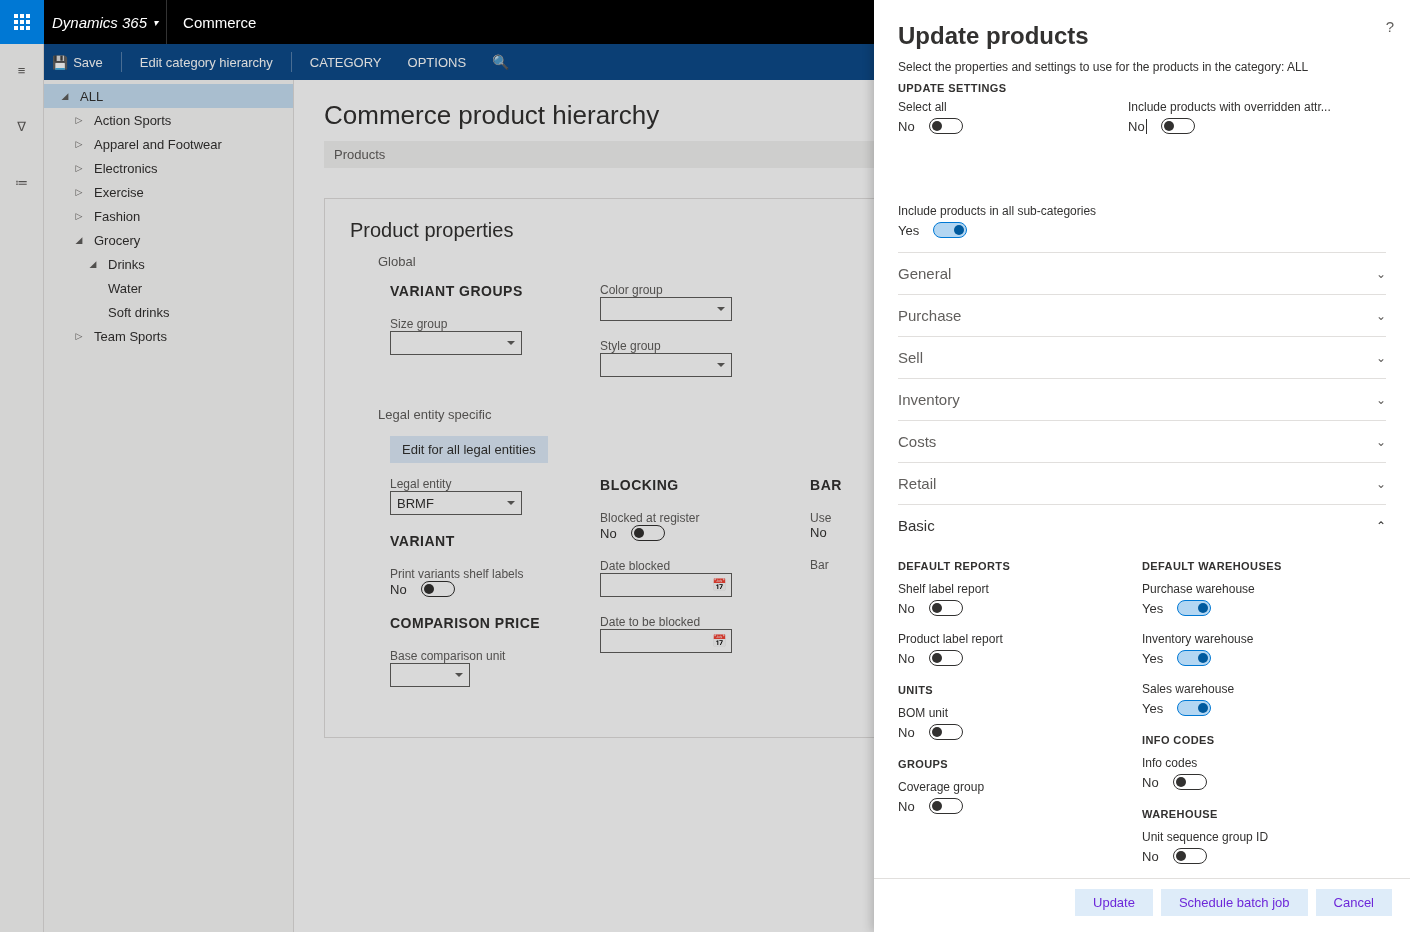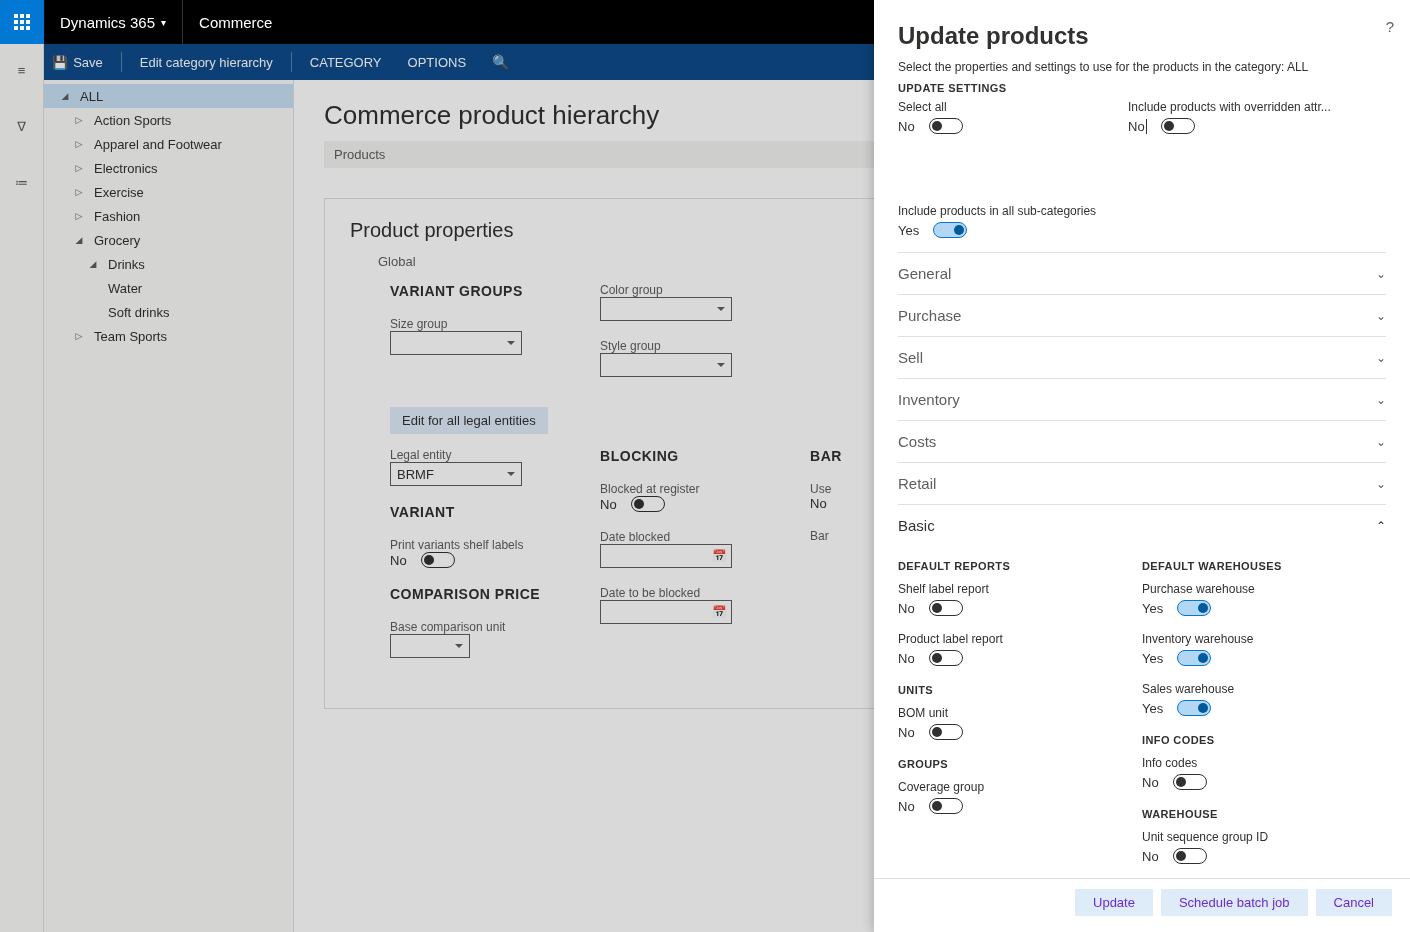--- a/index.html
+++ b/index.html
@@ -3,21 +3,21 @@
 <meta charset="utf-8">
 <style>
 * { box-sizing: border-box; margin: 0; padding: 0; }
 body { font-family: "Segoe UI", Arial, sans-serif; font-size: 13px; color: #323130; background: #fff; width: 1410px; height: 932px; overflow: hidden; position: relative; }
 
 
 .topbar { height: 44px; background: #000; display: flex; align-items: center; color: #fff; }
 .waffle { width: 44px; height: 44px; background: #0078d4; display: flex; align-items: center; justify-content: center; cursor: pointer; }
 .waffle-grid { display: grid; grid-template-columns: repeat(3,4px); grid-gap: 2px; }
 .waffle-grid span { width: 4px; height: 4px; background: #fff; }
-.app-name { padding: 0 16px; font-size: 15px; display: flex; align-items: center; gap: 6px; border-right: 1px solid #333; height: 100%; }
+.app-name { padding: 0 8px; font-size: 15px; display: flex; align-items: center; gap: 6px; border-right: 1px solid #333; height: 100%; font-style: italic; }
 .module-name { padding: 0 16px; font-size: 15px; }
 
 
 .actionbar { height: 36px; background: #0e4b8a; color: #fff; display: flex; align-items: center; padding-left: 44px; gap: 10px; font-size: 13px; position: relative; z-index: 1; }
 .ab-item { display: flex; align-items: center; gap: 5px; padding: 0 8px; height: 100%; cursor: pointer; }
 .ab-sep { width: 1px; height: 20px; background: rgba(255,255,255,0.3); }
 
 
 .leftrail { position: absolute; left: 0; top: 44px; bottom: 0; width: 44px; background: #faf9f8; border-right: 1px solid #e1dfdd; display: flex; flex-direction: column; align-items: center; padding-top: 8px; gap: 20px; z-index: 2; }
 .leftrail-item { width: 100%; height: 36px; display: flex; align-items: center; justify-content: center; cursor: pointer; color: #605e5c; }
@@ -193,20 +193,21 @@
           <div class="fld-label">Color group</div>
           <div class="sel"></div>
         </div>
         <div>
           <div class="fld-label">Style group</div>
           <div class="sel"></div>
         </div>
       </div>
     </div>
 
+    <div class="props-sub">Legal entity specific</div>
     <div style="padding-left:40px; margin-bottom:14px;">
       <button class="btn-lite">Edit for all legal entities</button>
     </div>
     <div class="props-grid">
       <div class="props-col">
         <div>
           <div class="fld-label">Legal entity</div>
           <div class="sel">
               <span>BRMF</span>
             </div>

